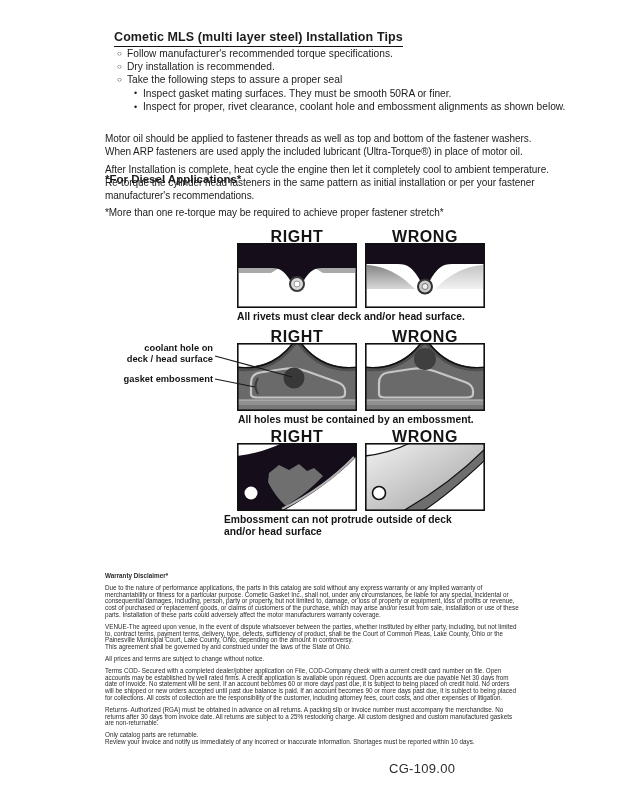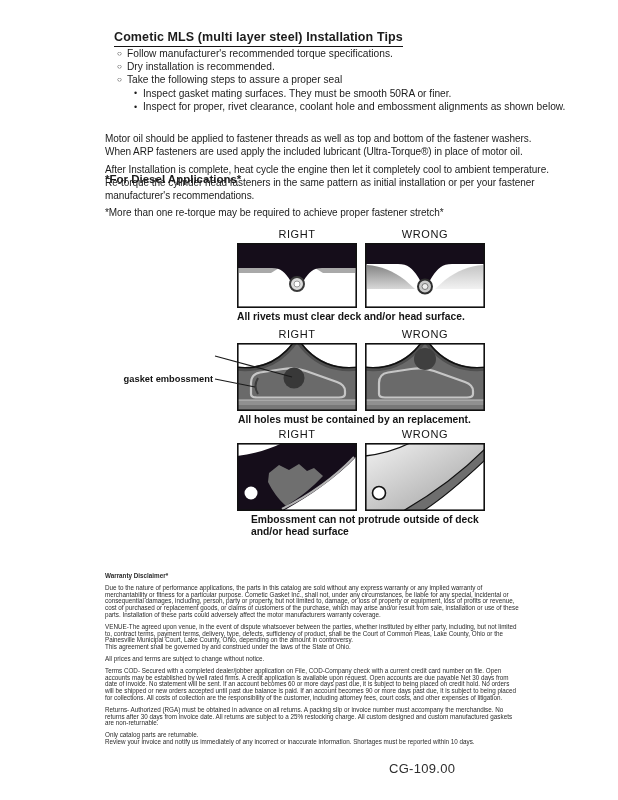--- a/index.html
+++ b/index.html
@@ -8,21 +8,21 @@
   .abs{position:absolute;}
   .title{font-size:12.5px;font-weight:bold;letter-spacing:0.1px;
          border-bottom:1.6px solid #141414;padding-bottom:2px;display:inline-block;}
   .list{font-size:10.2px;line-height:13.2px;}
   .li{white-space:nowrap;margin-left:12px;}
   .mk{display:inline-block;width:10px;text-align:left;font-size:8px;vertical-align:1px;}
   .li.l2{padding-left:17px;}
   .li.l2 .mk{width:9px;font-size:9px;vertical-align:0.5px;}
   .h2{font-size:11.5px;font-weight:bold;}
   .para{font-size:10px;line-height:13px;letter-spacing:-0.05px;}
-  .dhdr{width:120px;text-align:center;font-size:11px;font-weight:400;letter-spacing:0.6px;color:#141414;}
+  .dhdr{width:120px;text-align:center;font-size:16px;font-weight:700;letter-spacing:0.6px;color:#141414;}
   .dcap{font-size:10.3px;font-weight:bold;line-height:11.5px;color:#141414;}
   .ann{font-size:9.3px;font-weight:bold;line-height:10.5px;color:#141414;}
   .dbox svg{display:block;}
   .fineprint{width:414px;font-size:6.3px;line-height:6.8px;color:#2b2b2b;letter-spacing:0;}
   .fineprint p{margin:0 0 5px 0;}
   .fineprint p.tight{margin-bottom:0;}
   .fineprint .fphead{font-weight:bold;}
   .pagenum{font-size:13px;color:#2e2e2e;letter-spacing:0.3px;}
 </style>
 </head>
@@ -82,20 +82,24 @@
       <circle cx="60" cy="43.5" r="3" fill="#eeeeee" stroke="#777777" stroke-width="1"></circle>
       <rect x="0.8" y="0.8" width="118.4" height="63.4" fill="none" stroke="#111111" stroke-width="1.6"></rect>
     </svg>
   </div>
 
   <div class="abs dcap" style="left:237px;top:311px;">All rivets must clear deck and/or head surface.</div>
 
   <div class="abs dhdr" style="left:237px;top:328px;">RIGHT</div>
   <div class="abs dhdr" style="left:365px;top:328px;">WRONG</div>
 
+  <div class="abs ann" style="left:110px;top:343px;width:103px;text-align:right;">
+    <div>coolant hole on</div>
+    <div>deck / head surface</div>
+  </div>
   <div class="abs ann" style="left:110px;top:374px;width:103px;text-align:right;">gasket embossment</div>
 
   <div class="abs dbox" style="left:237px;top:343px;">
     <svg width="120" height="68" viewBox="0 0 120 68">
       <rect width="120" height="68" fill="#6a6a6a"></rect>
       <rect x="0" y="57" width="120" height="5" fill="#909090"></rect>
       <rect x="0" y="62" width="120" height="6" fill="#787878"></rect>
       <line x1="0" y1="57" x2="120" y2="57" stroke="#c0c0c0" stroke-width="1"></line>
       <circle cx="8" cy="-34" r="61" fill="none" stroke="#4f4f4f" stroke-width="2.5"></circle>
       <circle cx="112" cy="-34" r="61" fill="none" stroke="#4f4f4f" stroke-width="2.5"></circle>
@@ -126,21 +130,21 @@
       <circle cx="60" cy="16" r="11" fill="#3f3f3f"></circle>
       <rect x="0.8" y="0.8" width="118.4" height="66.4" fill="none" stroke="#111111" stroke-width="1.6"></rect>
     </svg>
   </div>
 
   <svg class="abs" style="left:112px;top:346px;" width="190" height="50" viewBox="0 0 190 50">
     <line x1="103" y1="10" x2="180" y2="31" stroke="#1a1a1a" stroke-width="1.1"></line>
     <line x1="103" y1="33" x2="143" y2="41" stroke="#1a1a1a" stroke-width="1.1"></line>
   </svg>
 
-  <div class="abs dcap" style="left:238px;top:414px;">All holes must be contained by an replacement.</div>
+  <div class="abs dcap" style="left:238px;top:414px;">All holes must be contained by an embossment.</div>
 
   <div class="abs dhdr" style="left:237px;top:428px;">RIGHT</div>
   <div class="abs dhdr" style="left:365px;top:428px;">WRONG</div>
 
   <div class="abs dbox" style="left:237px;top:443px;">
     <svg width="120" height="68" viewBox="0 0 120 68">
       <rect width="120" height="68" fill="#ffffff"></rect>
       <path d="M0,13 C18,11 33,6 45,0 L120,0 L120,13 C97,37 72,53 46,68 L0,68 Z" fill="#150d1a"></path>
       <path d="M32,30 L42,22 L52,27 L62,21 L70,28 L77,25 L86,33 C76,44 62,55 49,63 C41,56 35,47 31,39 Z" fill="#6f6f6f"></path>
       <path d="M117,14 C95,37 71,53 45,66" stroke="#b3b3b3" stroke-width="2" fill="none"></path>
@@ -158,21 +162,21 @@
         </linearGradient>
       </defs>
       <rect width="120" height="68" fill="#ffffff"></rect>
       <path d="M0,13 C18,11 33,6 45,0 L120,0 L120,13 C97,37 72,53 46,68 L0,68 Z" fill="url(#p3g)" stroke="#111111" stroke-width="1.3"></path>
       <path d="M120,6 C95,31 66,52 38,68 L58,68 C83,52 105,31 120,17 Z" fill="#6e6e6e" stroke="#111111" stroke-width="1.2"></path>
       <circle cx="14" cy="50" r="6.5" fill="#ffffff" stroke="#111111" stroke-width="1.6"></circle>
       <rect x="0.8" y="0.8" width="118.4" height="66.4" fill="none" stroke="#111111" stroke-width="1.6"></rect>
     </svg>
   </div>
 
-  <div class="abs dcap" style="left:251px;top:514px;width:250px;">Embossment can not protrude outside of deck and/or head surface</div>
+  <div class="abs dcap" style="left:224px;top:514px;width:250px;">Embossment can not protrude outside of deck and/or head surface</div>
 
   <div class="abs fineprint" style="left:105px;top:573px;">
     <p class="fphead">Warranty Disclaimer*</p>
     <p>Due to the nature of performance applications, the parts in this catalog are sold without any express warranty or any implied warranty of merchantability or fitness for a particular purpose.  Cometic Gasket Inc., shall not, under any circumstances, be liable for any special, incidental or consequential damages, including, person, party or property, but not limited to, damage, or loss of property or equipment, loss of profits or revenue, cost of purchased or replacement goods, or claims of customers of the purchase, which may arise and/or result from sale, installation or use of these parts.  Installation of these parts could adversely affect the motor manufacturers warranty coverage.</p>
     <p class="tight">VENUE-The agreed upon venue, in the event of dispute whatsoever between the parties, whether instituted by either party, including, but not limited to, contract terms, payment terms, delivery, type, defects, sufficiency of product, shall be the Court of Common Pleas, Lake County, Ohio or the Painesville Municipal Court, Lake County, Ohio, depending on the amount in controversy.</p>
     <p>This agreement shall be governed by and construed under the laws of the State of Ohio.</p>
     <p>All prices and terms are subject to change without notice.</p>
     <p>Terms COD- Secured with a completed dealer/jobber application on File, COD-Company check with a current credit card number on file.  Open accounts may be established by well rated firms.  A credit application is available upon request.  Open accounts are due payable Net 30 days from date of invoice.  No statement will be sent.  If an account becomes 60 or more days past due, it is subject to being placed on credit hold.  No orders will be shipped or new orders accepted until past due balance is paid.  If an account becomes 90 or more days past due, it is subject to being placed for collections.  All costs of collection are the responsibility of the customer, including attorney fees, court costs, and other expenses of litigation.</p>
     <p>Returns- Authorized (RGA) must be obtained in advance on all returns.  A packing slip or invoice number must accompany the merchandise.  No returns after 30 days from invoice date.  All returns are subject to a 25% restocking charge.  All custom designed and custom manufactured gaskets are non-returnable.</p>
     <p class="tight">Only catalog parts are returnable.</p>

